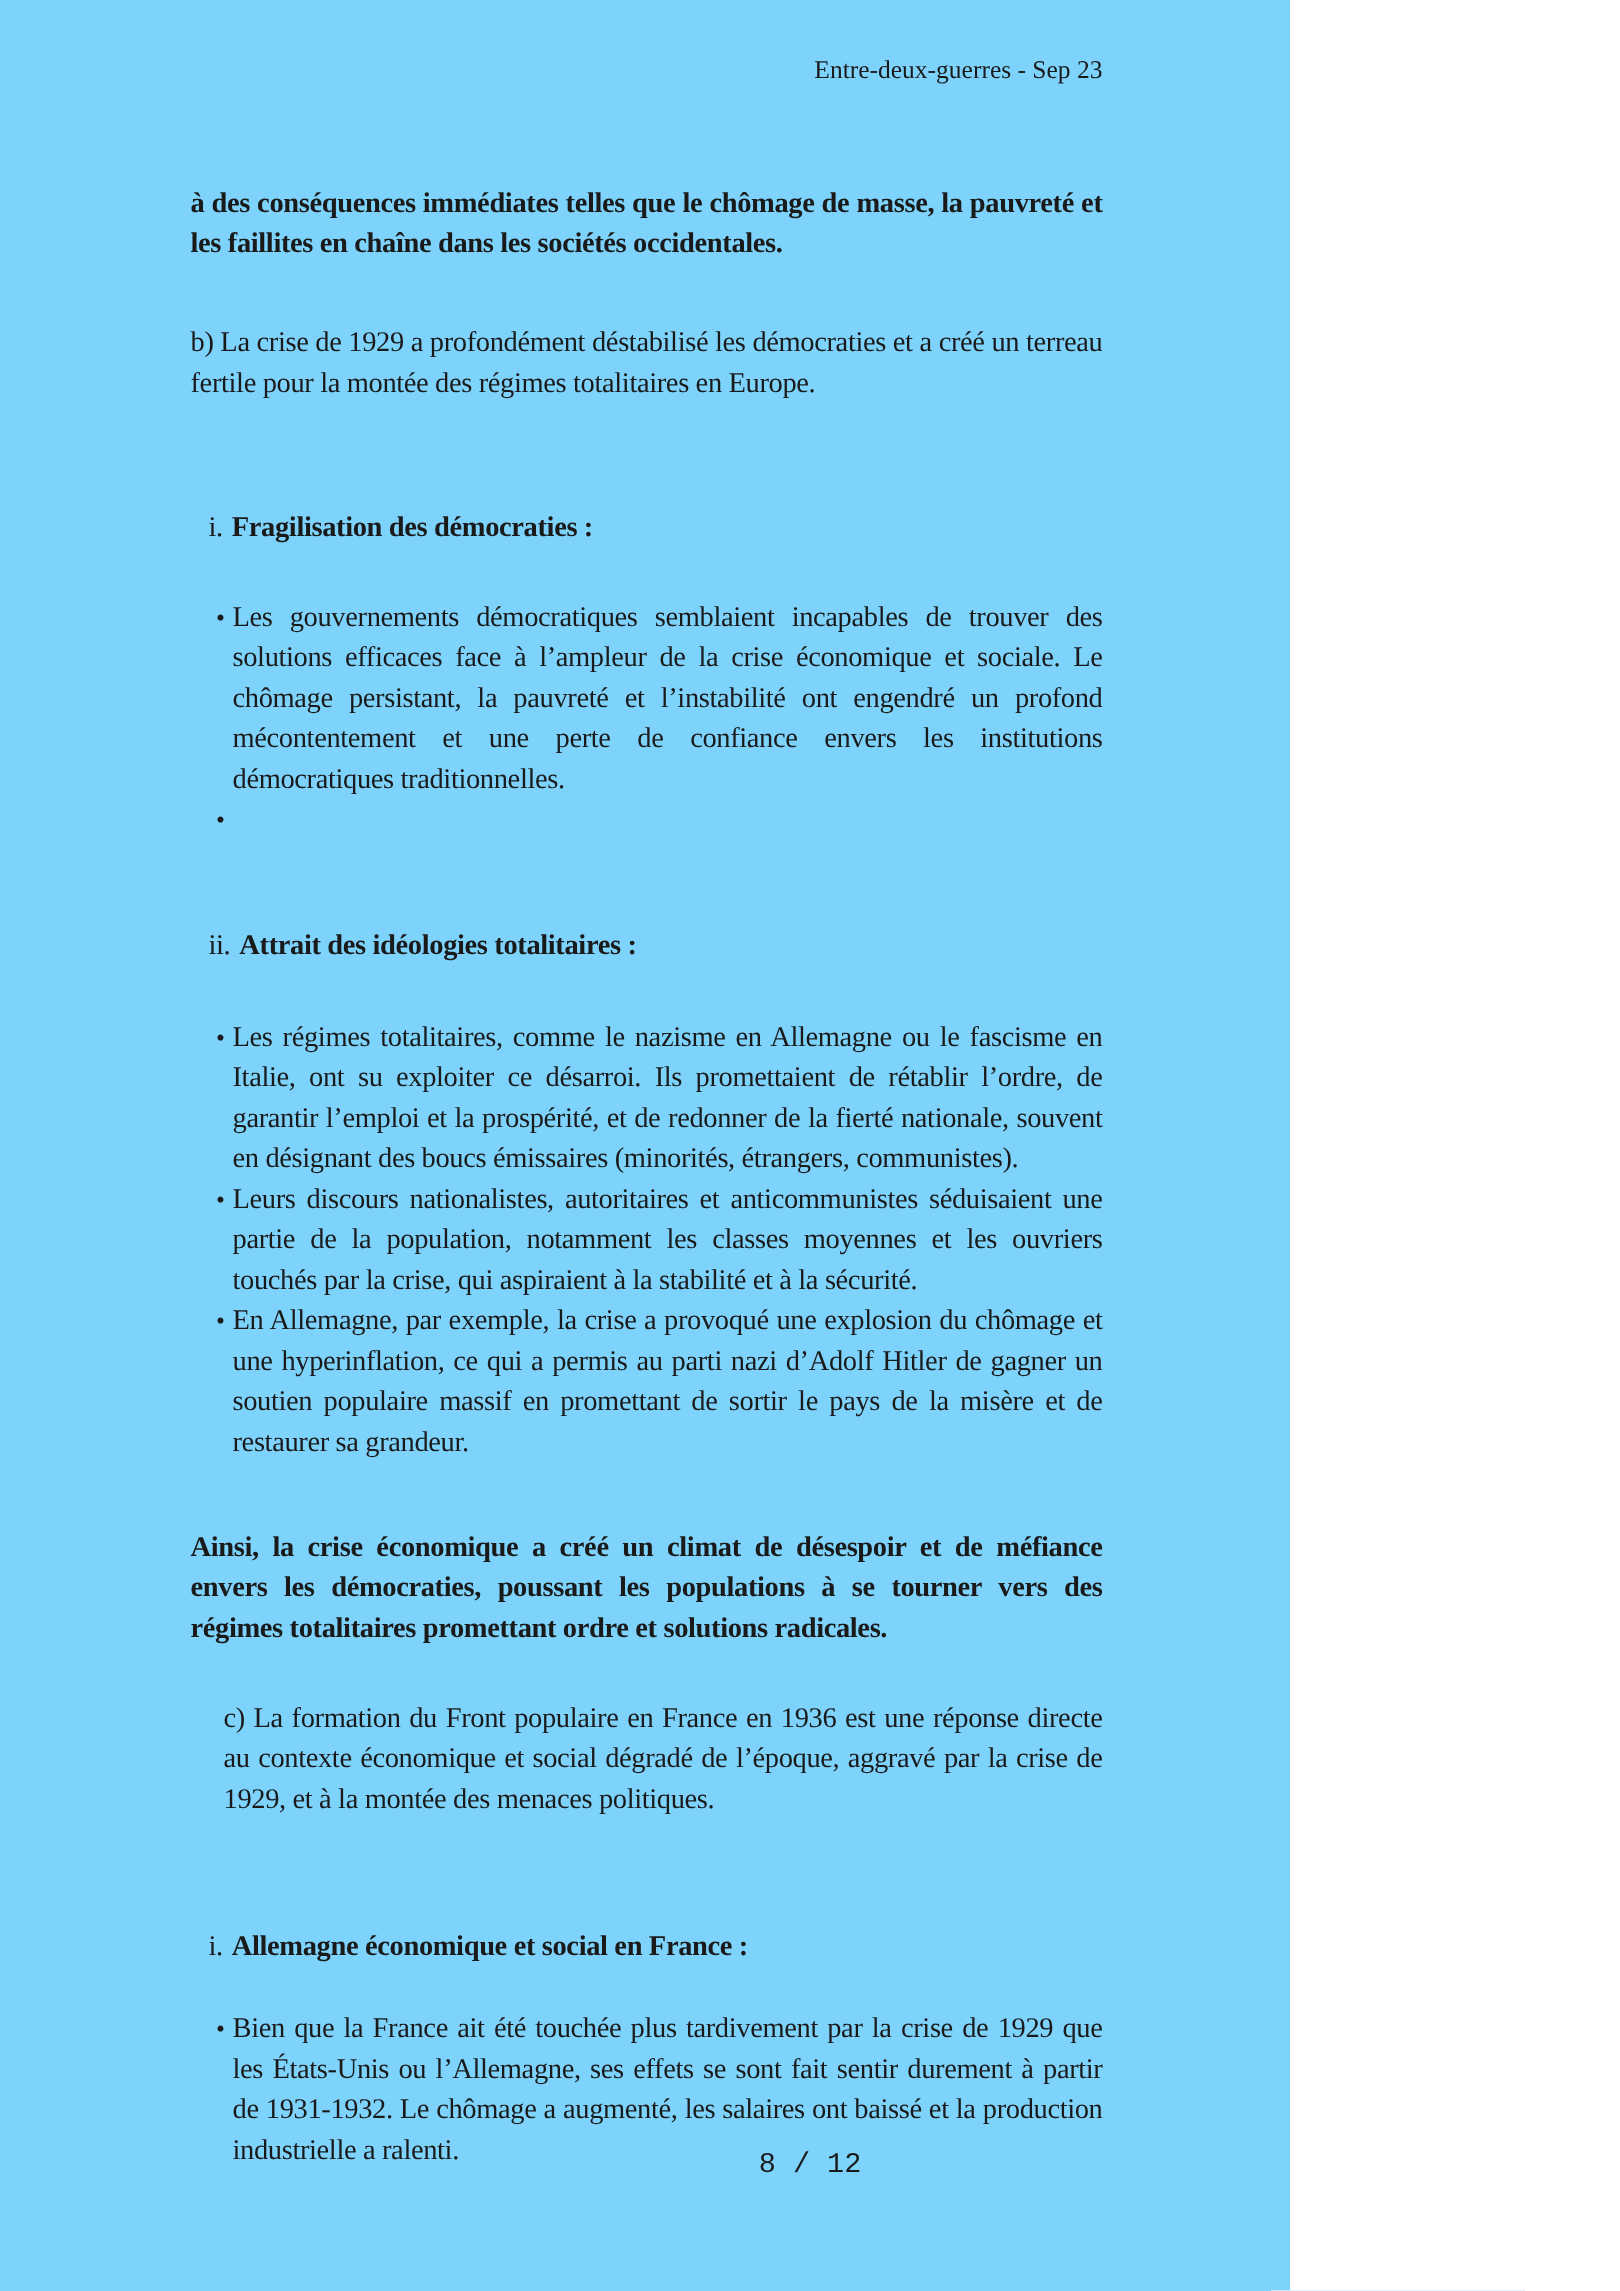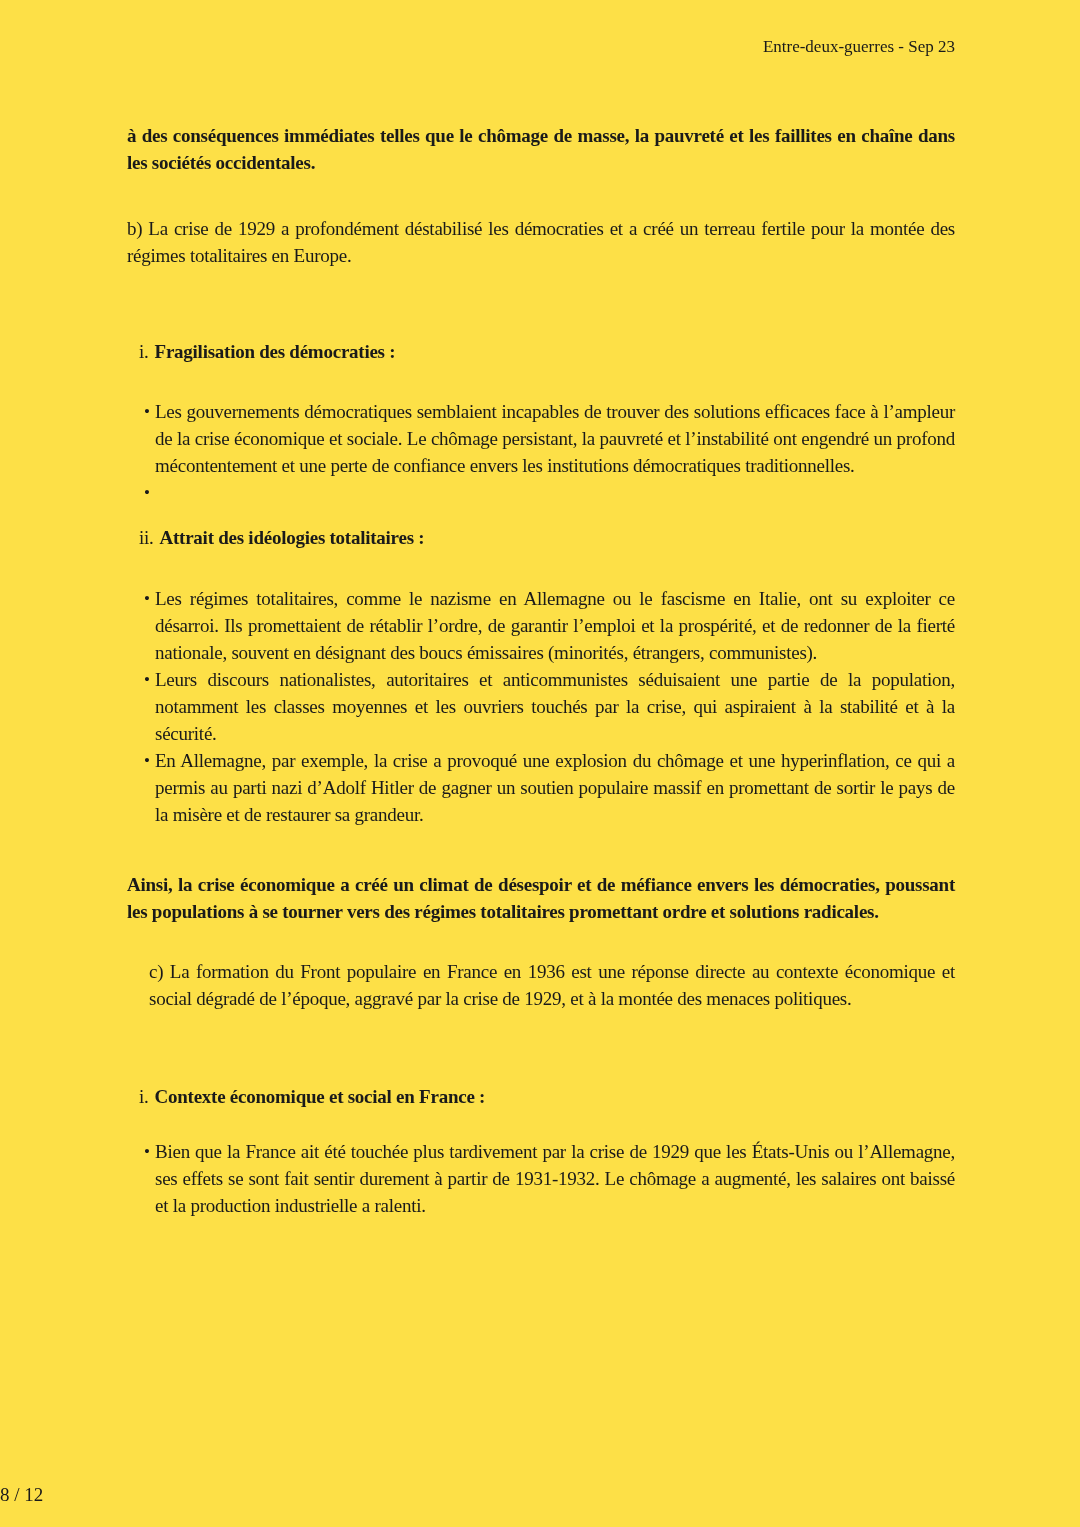--- a/index.html
+++ b/index.html
@@ -2,25 +2,25 @@
 <html lang="fr"><head>
 <meta charset="utf-8">
 <style>
   html, body {
     margin: 0;
     padding: 0;
     background: #ffffff;
   }
   .page {
     position: relative;
-    width: 1080px;
+    width: 860px;
     height: 1527px;
     box-sizing: border-box;
     padding: 36px 125px 0 127px;
-    background: #fde047;
+    background: #7dd3fc;
     overflow: hidden;
     font-family: "Liberation Serif", "DejaVu Serif", serif;
     color: #1a1a1a;
     hyphens: auto;
     -webkit-hyphens: auto;
   }
   .header {
     text-align: right;
     font-size: 17px;
     line-height: 22px;
@@ -42,21 +42,21 @@
   .heading {
     margin: 0;
     padding-left: 12px;
     font-size: 19px;
     line-height: 27px;
     letter-spacing: -0.25px;
   }
   .heading .h-prefix { font-weight: normal; margin-right: 6px; }
   .heading .h-title  { font-weight: bold; text-align: center; }
   .h-1 { margin-top: 69px; }
-  .h-2 { margin-top: 45px; }
+  .h-2 { margin-top: 84px; }
   .h-3 { margin-top: 71px; }
 
   .bullets { margin: 0; }
   .b-1 { margin-top: 33px; }
   .b-2 { margin-top: 34px; }
   .b-3 { margin-top: 28px; }
   .bullet {
     position: relative;
     padding-left: 28px;
     font-size: 19px;
@@ -66,26 +66,28 @@
   }
   .bullet .dot {
     position: absolute;
     left: 17px;
     top: 0;
     font-size: 17px;
     line-height: 27px;
   }
   .footer {
     position: absolute;
-    top: 1483px;
+    top: 1431px;
     left: 0;
     width: 1080px;
+    text-align: center;
     font-size: 19px;
     line-height: 24px;
     color: #1a1a1a;
+    font-family: Liberation Mono, monospace;
   }
 </style>
 </head>
 <body>
 
 <div class="page">
 
   <div class="header">
     <span>Entre-deux-guerres - Sep 23</span>
   </div>
@@ -121,21 +123,21 @@
     <div class="bullet">
       <span class="dot">•</span><span>En Allemagne, par exemple, la crise a provoqué une explosion du chômage et une hyperinflation, ce qui a permis au parti nazi d’Adolf Hitler de gagner un soutien populaire massif en promettant de sortir le pays de la misère et de restaurer sa grandeur.</span>
     </div>
   </div>
 
   <p class="para bold p-ainsi">Ainsi, la crise économique a créé un climat de désespoir et de méfiance envers les démocraties, poussant les populations à se tourner vers des régimes totalitaires promettant ordre et solutions radicales.</p>
 
   <p class="para p-c">c) La formation du Front populaire en France en 1936 est une réponse directe au contexte économique et social dégradé de l’époque, aggravé par la crise de 1929, et à la montée des menaces politiques.</p>
 
   <div class="heading h-3">
-    <span class="h-prefix">i.</span><span class="h-title">Contexte économique et social en France :</span>
+    <span class="h-prefix">i.</span><span class="h-title">Allemagne économique et social en France :</span>
   </div>
 
   <div class="bullets b-3">
     <div class="bullet">
       <span class="dot">•</span><span>Bien que la France ait été touchée plus tardivement par la crise de 1929 que les États-Unis ou l’Allemagne, ses effets se sont fait sentir durement à partir de 1931-1932. Le chômage a augmenté, les salaires ont baissé et la production industrielle a ralenti.</span>
     </div>
   </div>
 
   <div class="footer">8 / 12</div>
 

